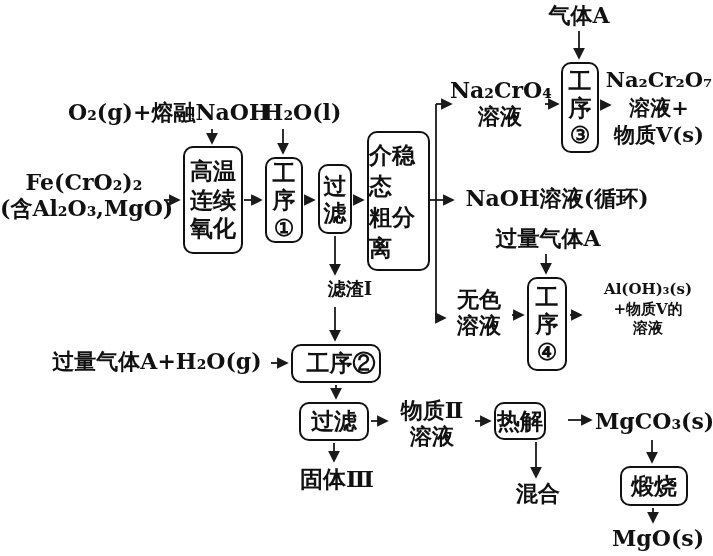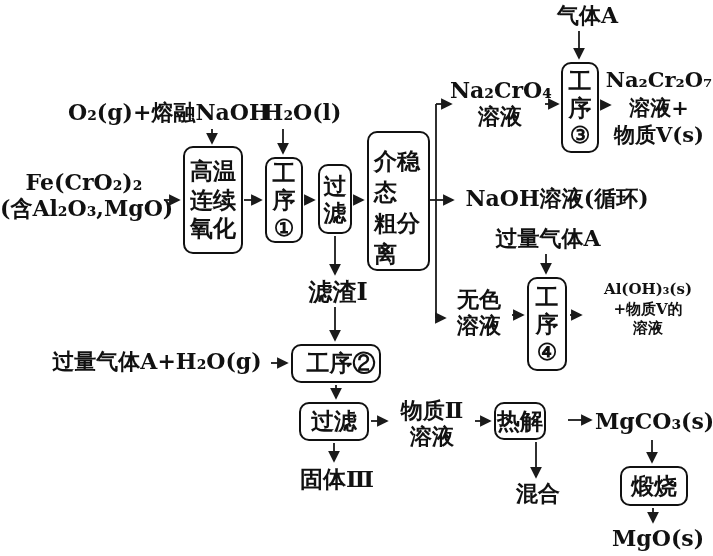--- a/index.html
+++ b/index.html
@@ -12,21 +12,21 @@
     font-size:22px;font-weight:bold;white-space:nowrap;
   }
   .lbl span{display:block;}
   .box{
     position:absolute;border:2px solid #111;border-radius:10px;background:#fff;
     display:flex;flex-direction:column;align-items:center;justify-content:center;
     font-size:23px;font-weight:bold;line-height:1.25;text-align:center;box-sizing:border-box;
   }
   .box span{display:block;}
   .box.vtext{line-height:1.18;}
-  .box.leftalign{align-items:flex-start;padding-left:5px;justify-content:flex-end;}
+  .box.leftalign{align-items:flex-start;}
   svg.arrows{position:absolute;left:0;top:0;width:713px;height:556px;pointer-events:none;}
   svg.arrows path{stroke:#1a1a1a;stroke-width:1.8;fill:none;}
 </style>
 </head>
 <body>
 
 <div class="stage">
 
   <svg class="arrows" viewBox="0 0 713 556">
     <defs>
@@ -64,28 +64,28 @@
   </svg>
 
   <div class="lbl" style="left:68px;top:100px;width:192px;">O₂(g)+熔融NaOH</div>
   <div class="lbl" style="left:262px;top:100px;width:80px;">H₂O(l)</div>
 
   <div class="lbl" style="left:0px;top:170px;width:168px;">
     <span>Fe(CrO₂)₂</span>
     <span>(含Al₂O₃,MgO)</span>
   </div>
 
-  <div class="lbl" style="left:301px;top:278px;width:74px;font-size:24px;">滤渣Ⅰ</div>
+  <div class="lbl" style="left:313px;top:278px;width:74px;font-size:18px;">滤渣Ⅰ</div>
 
   <div class="lbl" style="left:450px;top:78px;width:100px;">
     <span>Na₂CrO₄</span>
     <span>溶液</span>
   </div>
 
-  <div class="lbl" style="left:540px;top:3px;width:78px;text-align:right;">气体A</div>
+  <div class="lbl" style="left:540px;top:3px;width:78px;">气体A</div>
 
   <div class="lbl" style="left:605px;top:66px;width:108px;font-size:21px;line-height:1.32;">
     <span>Na₂Cr₂O₇</span>
     <span>溶液+</span>
     <span>物质Ⅴ(s)</span>
   </div>
 
   <div class="lbl" style="left:457px;top:186px;width:200px;">NaOH溶液(循环)</div>
   <div class="lbl" style="left:487px;top:226px;width:122px;">过量气体A</div>
 

